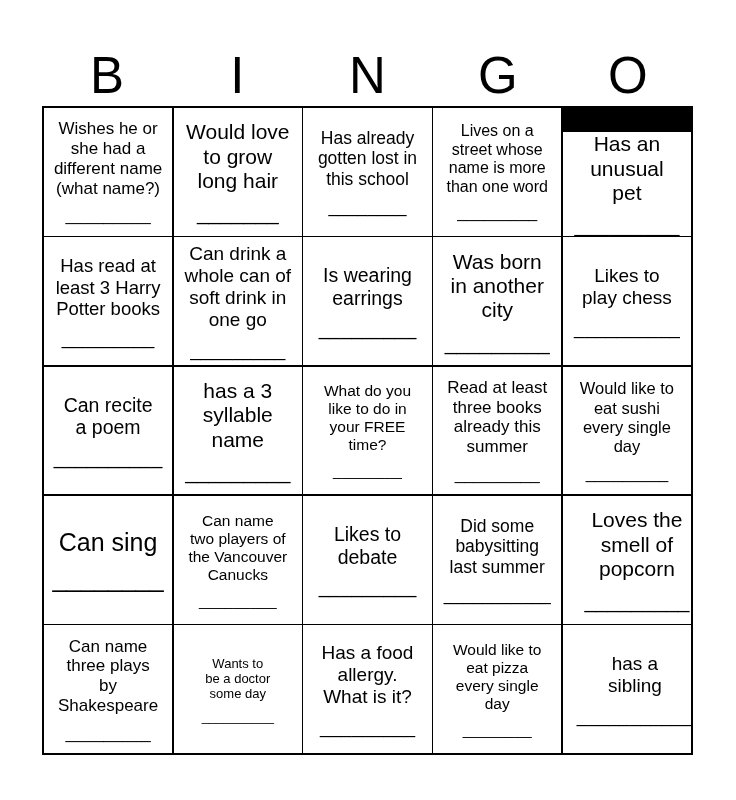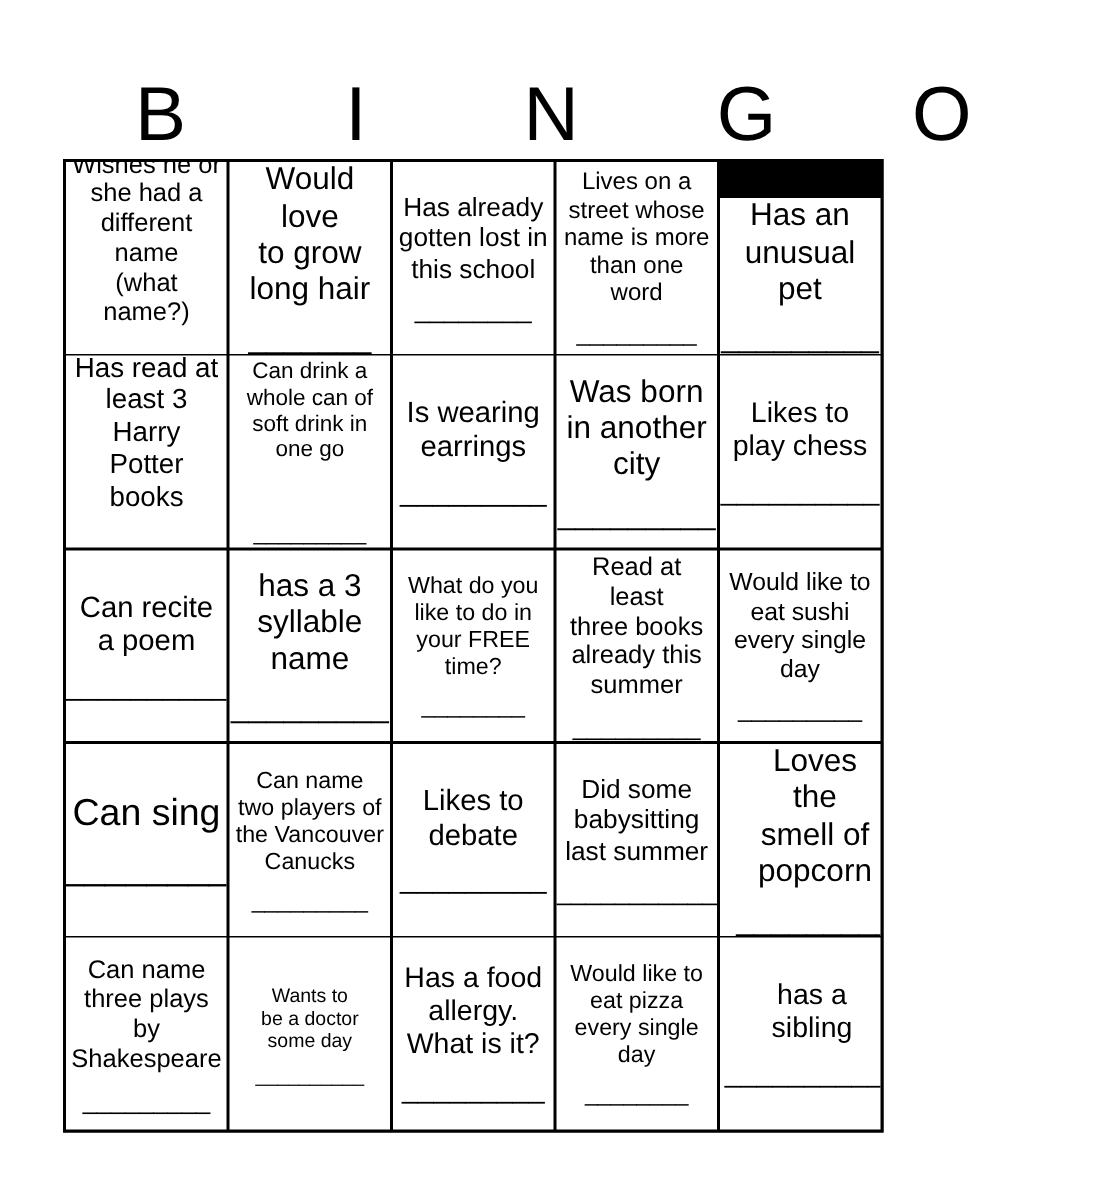--- a/index.html
+++ b/index.html
@@ -27,21 +27,21 @@
     font-weight: 400;
   }
   .bingo-title .letter {
     flex: 1;
     text-align: center;
   }
   .bingo-grid {
     position: absolute;
     left: 42px;
     top: 106px;
-    width: 547px;
+    width: 651px;
     height: 649px;
     box-sizing: border-box;
     border: 2px solid #000000;
     background: #000000;
     display: grid;
     grid-template-columns: repeat(5, 1fr);
     grid-template-rows: repeat(5, 1fr);
     gap: 1.6px;
   }
   .cell {
@@ -110,21 +110,21 @@
 unusual
 pet</div>
         <div class="cell-blank">_________</div>
       </div>
       <div class="cell" style="font-size: 18.5px;">
         <div class="cell-text">Has read at
 least 3 Harry
 Potter books</div>
         <div class="cell-blank">_________</div>
       </div>
-      <div class="cell" style="font-size: 15px; justify-content: space-between;">
+      <div class="cell" style="font-size: 19px;">
         <div class="cell-text">Can drink a
 whole can of
 soft drink in
 one go</div>
         <div class="cell-blank">_________</div>
       </div>
       <div class="cell" style="font-size: 19.5px;">
         <div class="cell-text">Is wearing
 earrings</div>
         <div class="cell-blank">_________</div>

